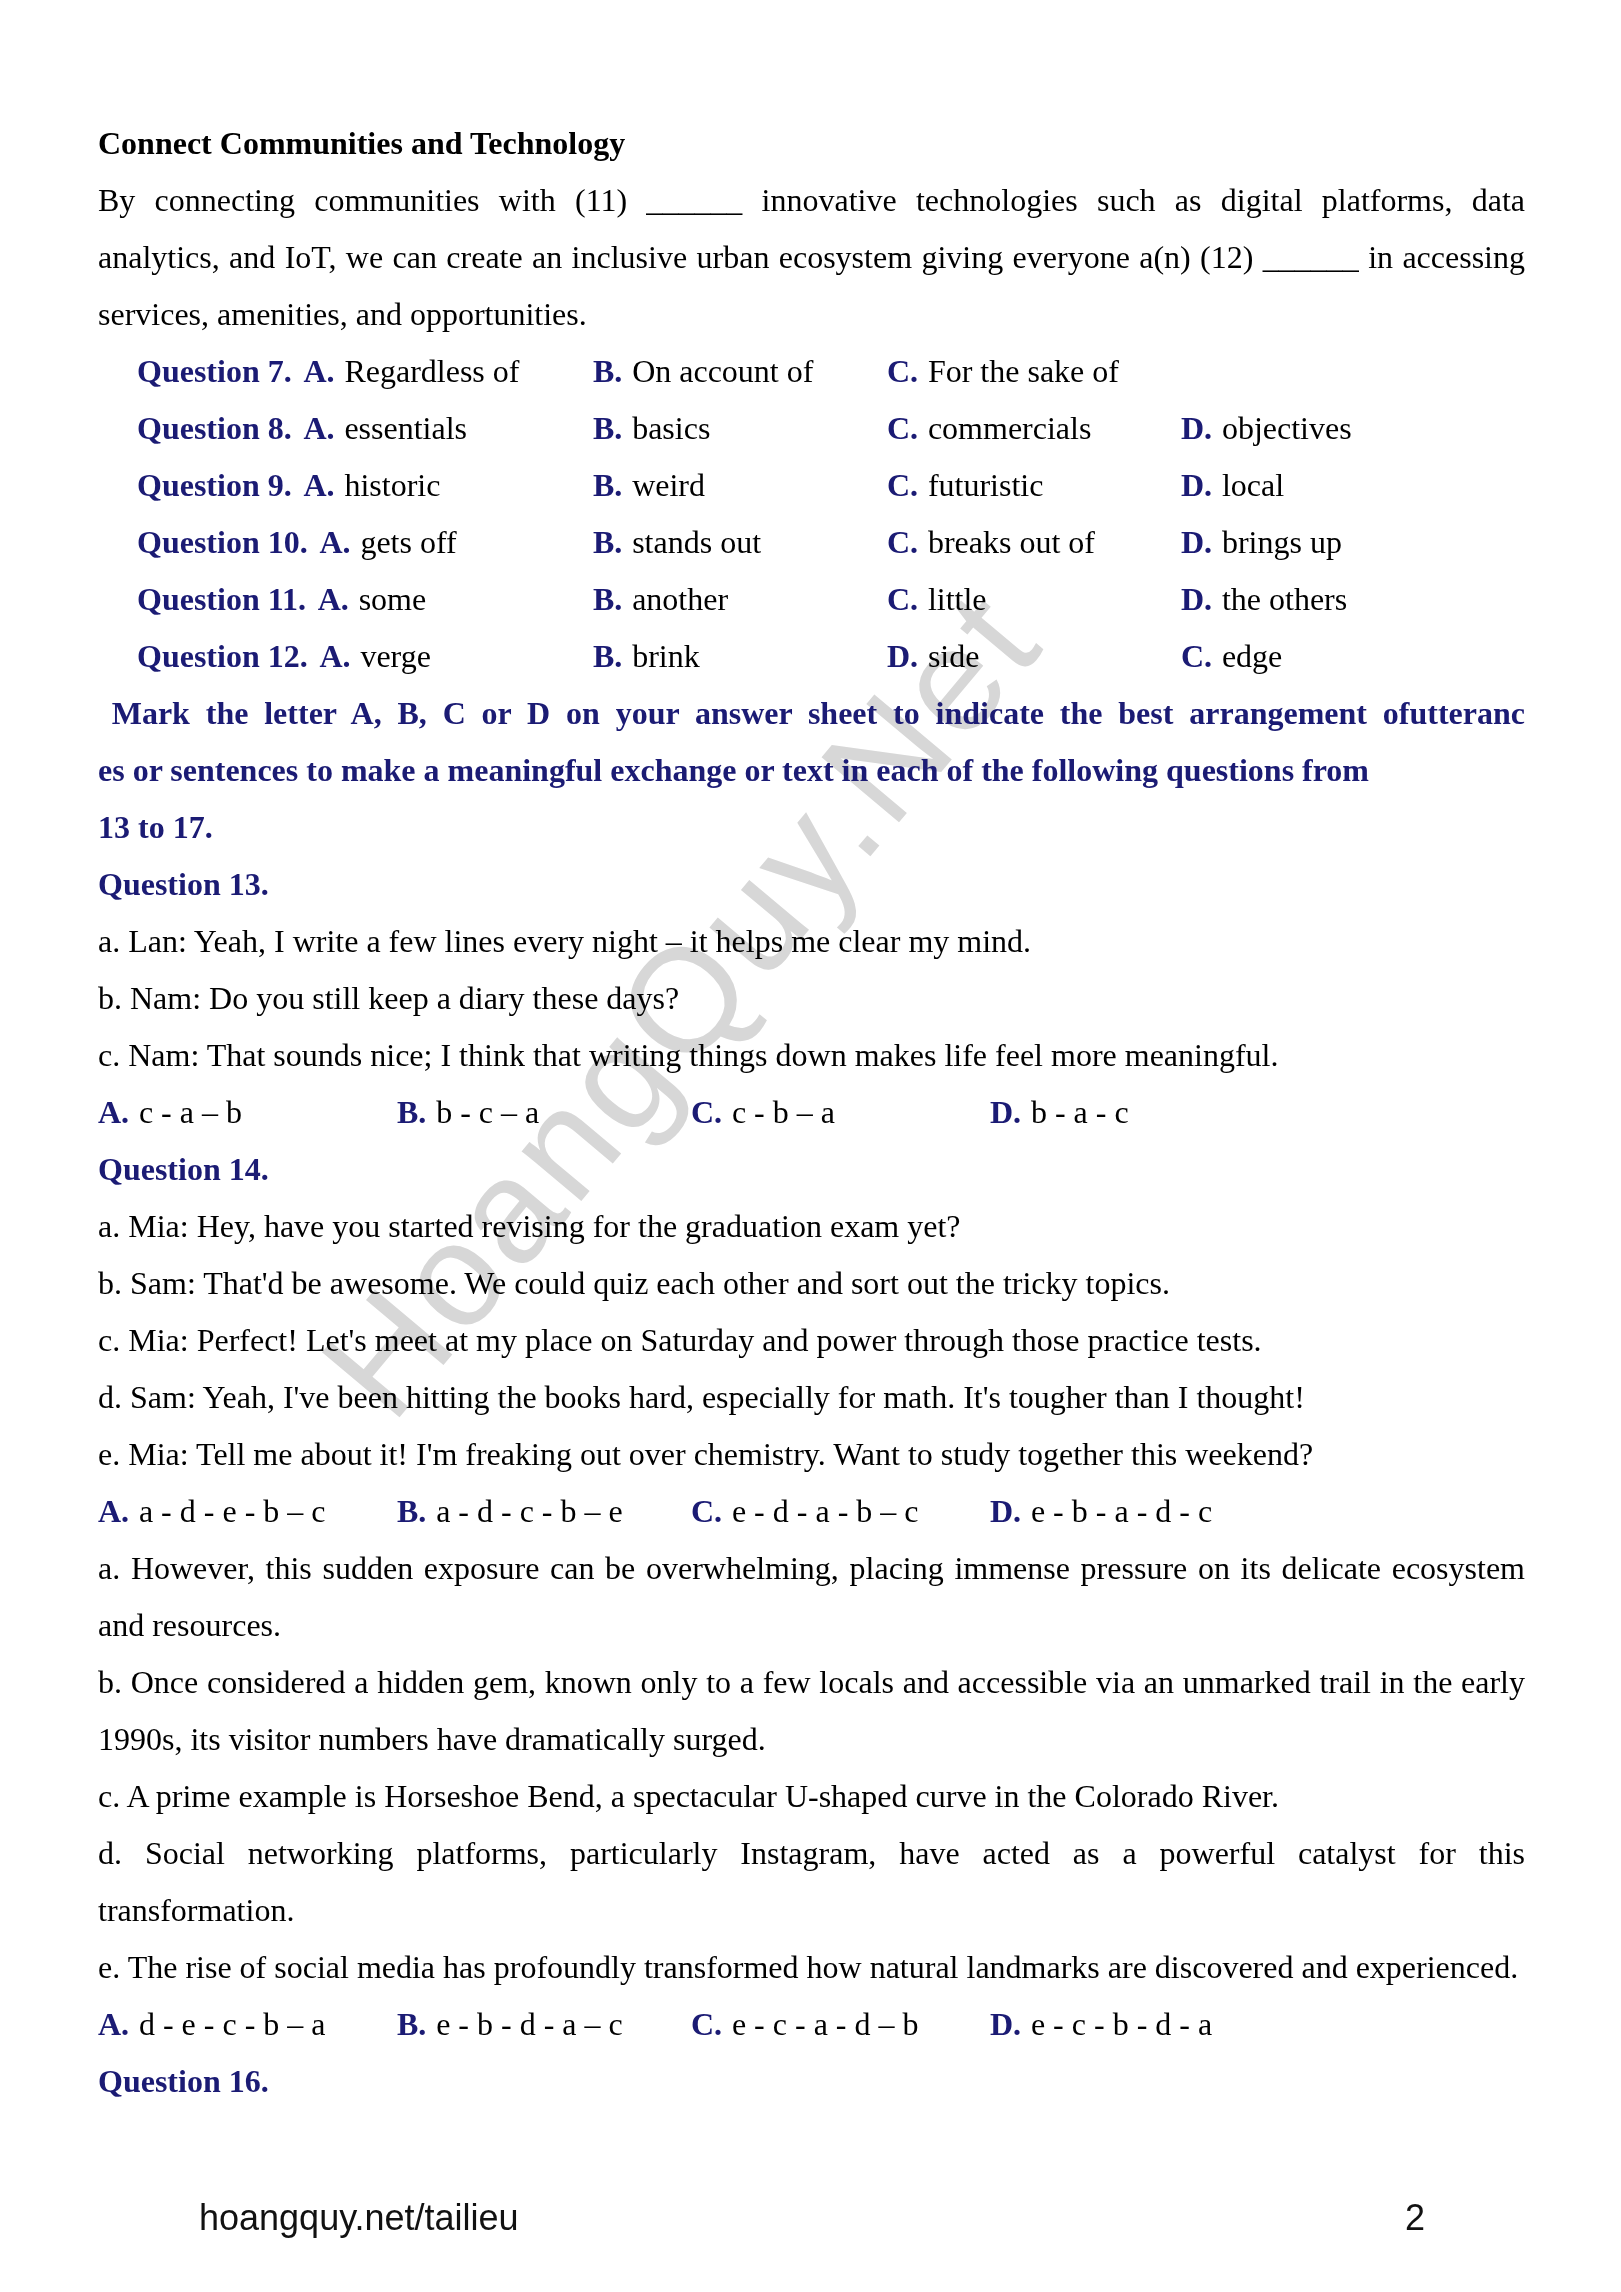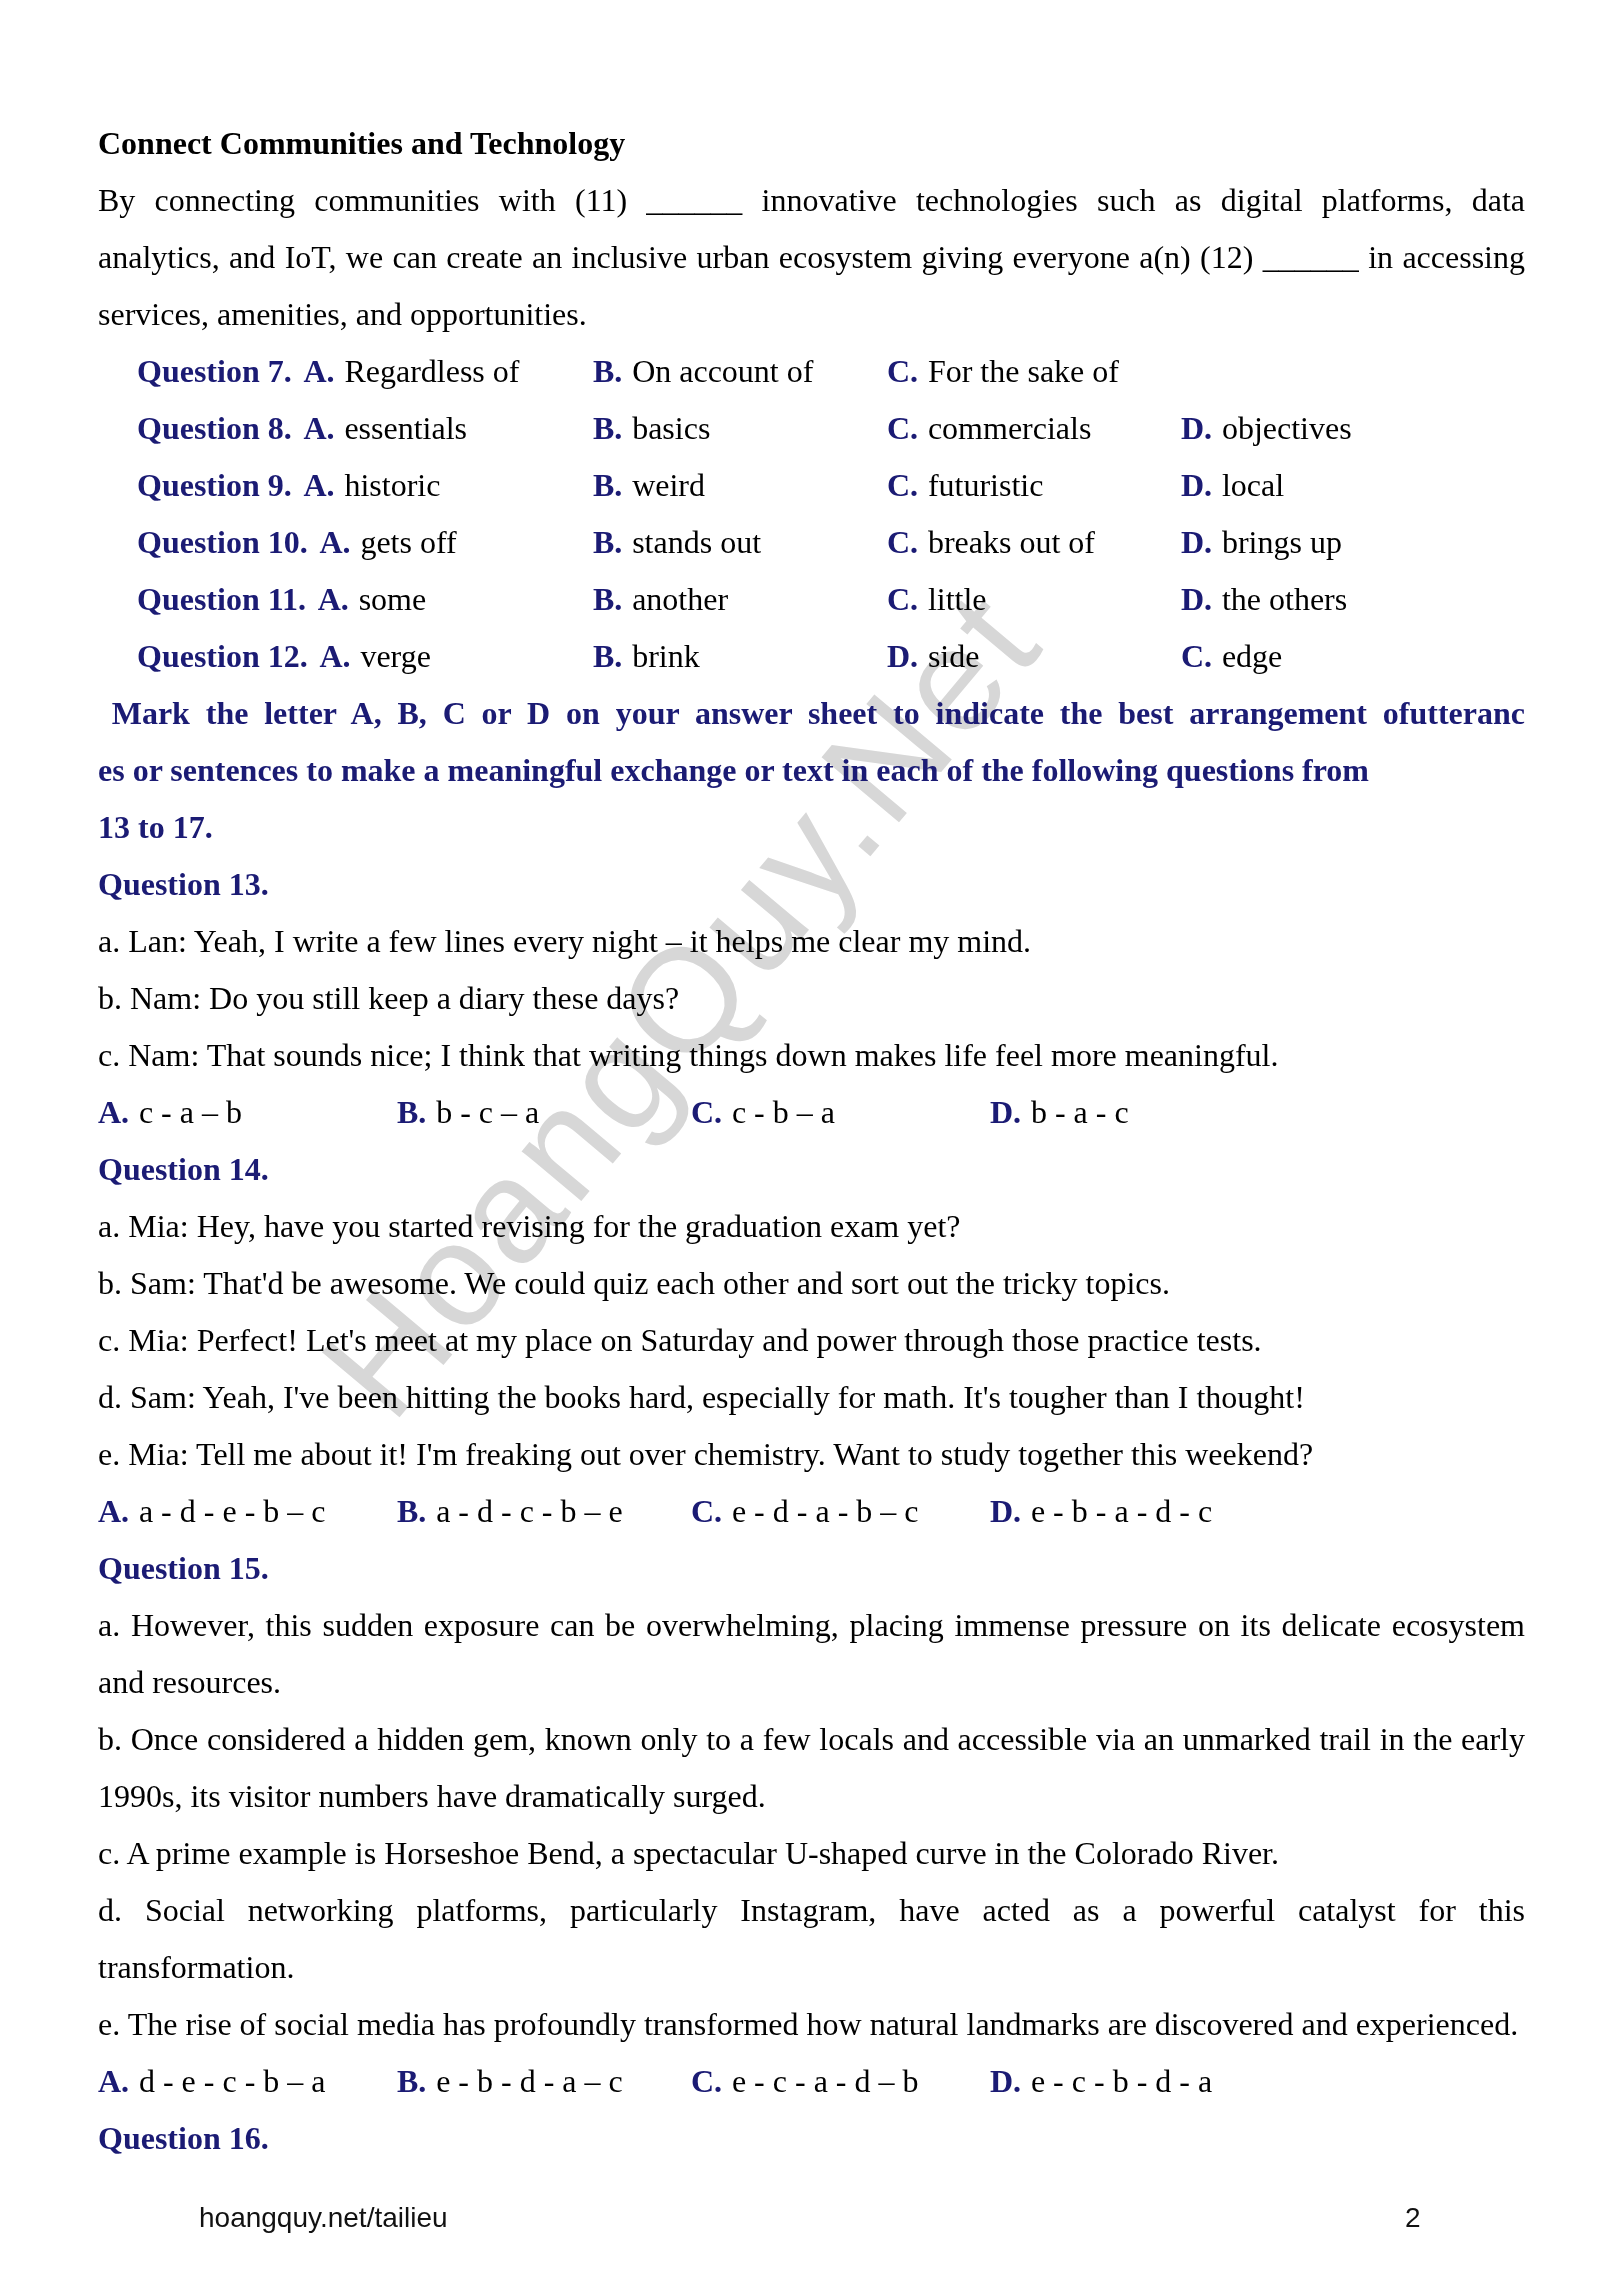--- a/index.html
+++ b/index.html
@@ -26,21 +26,21 @@
   .ln-wrap{height:57px;line-height:57px;}
   .just{white-space:normal;text-align:justify;text-align-last:justify;}
   .navy{color:#1b1b74;font-weight:bold;}
   .b{font-weight:bold;}
   .indent1{padding-left:13.7px;}
   .mcq-row{display:grid;grid-template-columns:495px 294px 294px 1fr;height:57px;line-height:57px;}
   .arr-row{display:grid;grid-template-columns:299px 294px 299px 1fr;height:57px;line-height:57px;}
   .qlabel{margin-right:11.8px;margin-left:39px;}
   .optletter{margin-right:9.8px;}
   .footer{position:absolute;left:0;top:2189px;width:1621px;height:57px;line-height:57px;z-index:1;
-    font-family:"Liberation Sans", sans-serif;font-size:28px;color:#111;}
+    font-family:"Liberation Sans", sans-serif;font-size:36px;color:#111;}
   .footer-link{position:absolute;left:199px;top:0;}
   .page-num{position:absolute;left:1405px;top:0;}
 </style>
 </head>
 <body>
 
 <div class="watermark">HoangQuy.Net</div>
 
 <div class="content">
 
@@ -106,21 +106,20 @@
   <div class="ln">c. Mia: Perfect! Let's meet at my place on Saturday and power through those practice tests.</div>
   <div class="ln">d. Sam: Yeah, I've been hitting the books hard, especially for math. It's tougher than I thought!</div>
   <div class="ln">e. Mia: Tell me about it! I'm freaking out over chemistry. Want to study together this weekend?</div>
   <div class="arr-row">
     <div><span class="navy optletter">A.</span><span>a - d - e - b – c</span></div>
     <div><span class="navy optletter">B.</span><span>a - d - c - b – e</span></div>
     <div><span class="navy optletter">C.</span><span>e - d - a - b – c</span></div>
     <div><span class="navy optletter">D.</span><span>e - b - a - d - c</span></div>
   </div>
 
-  <div class="ln navy">Question 15.</div>
   <div class="ln-wrap just">a. However, this sudden exposure can be overwhelming, placing immense pressure on its delicate ecosystem</div>
   <div class="ln">and resources.</div>
   <div class="ln-wrap just">b. Once considered a hidden gem, known only to a few locals and accessible via an unmarked trail in the early</div>
   <div class="ln">1990s, its visitor numbers have dramatically surged.</div>
   <div class="ln">c. A prime example is Horseshoe Bend, a spectacular U-shaped curve in the Colorado River.</div>
   <div class="ln-wrap just">d. Social networking platforms, particularly Instagram, have acted as a powerful catalyst for this</div>
   <div class="ln">transformation.</div>
   <div class="ln">e. The rise of social media has profoundly transformed how natural landmarks are discovered and experienced.</div>
   <div class="arr-row">
     <div><span class="navy optletter">A.</span><span>d - e - c - b – a</span></div>

